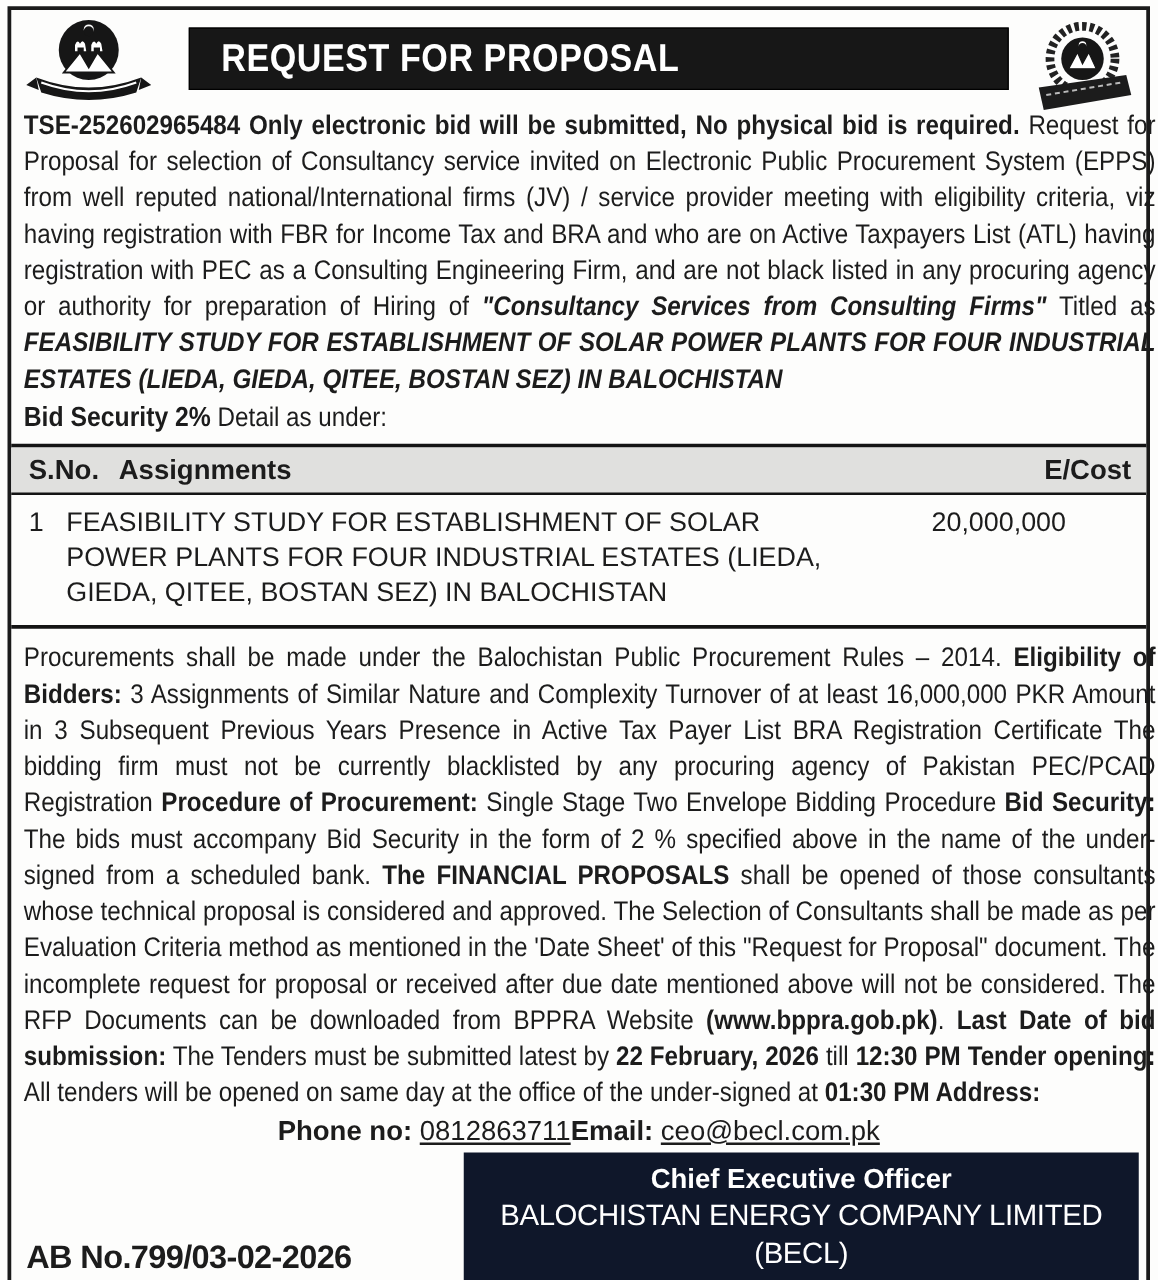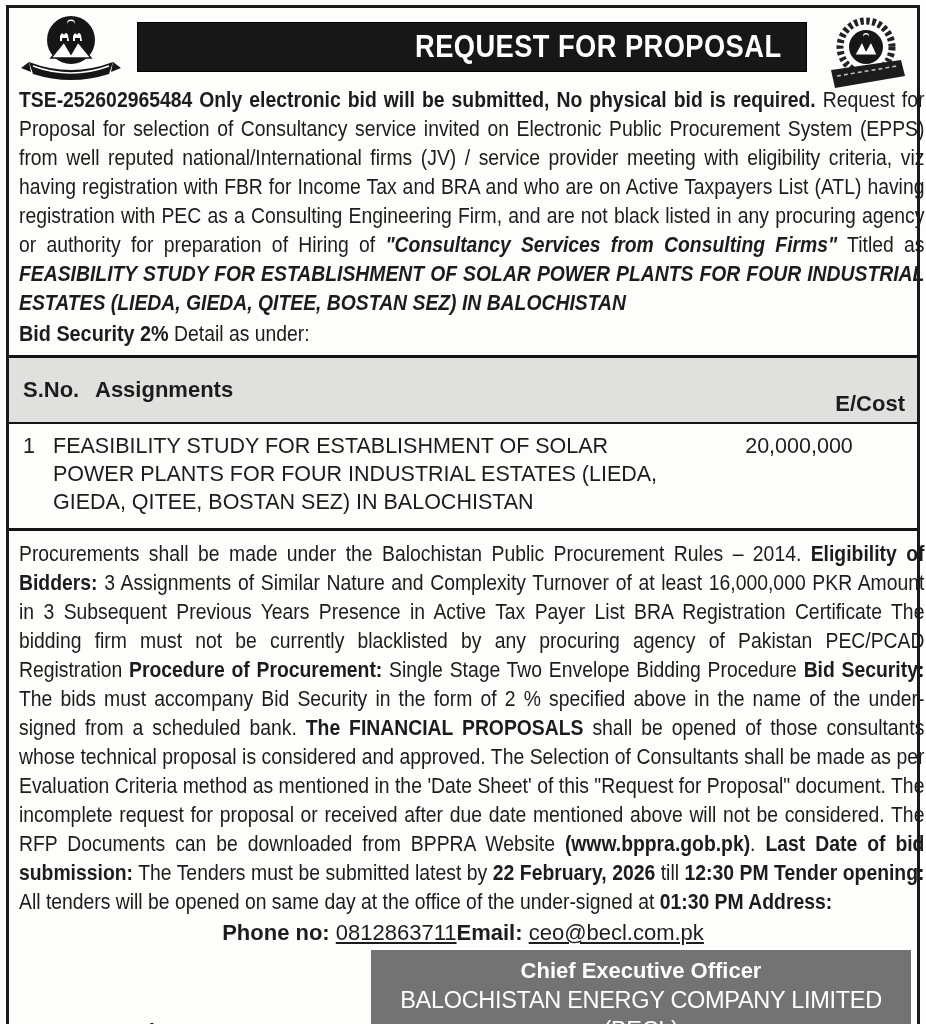--- a/index.html
+++ b/index.html
@@ -9,22 +9,22 @@
     -webkit-font-smoothing:antialiased;
   }
   .ad-frame{
     margin:5px 6px 0 6px;border:3px solid #1a1a1a;background:#fdfdfc;
     display:flex;flex-direction:column;
   }
   
   .hdr{display:flex;align-items:flex-start;padding:6px 8px 0 10px;height:72px;}
   .logo{flex:0 0 auto;}
   .title-bar{
-    flex:1 1 auto;margin:8px 16px 0 14px;height:48px;background:#171717;
-    display:flex;align-items:center;justify-content:flex-end;border:1px solid #000;
+    flex:1 1 auto;margin:8px 16px 0 28px;height:48px;background:#171717;
+    display:flex;align-items:center;justify-content:flex-start;border:1px solid #000;
   }
   .title-bar span{
     color:#fff;font-weight:bold;font-size:31px;letter-spacing:.5px;
     transform:scaleX(.88);white-space:nowrap;
   }
   
   .cond-wrap{padding:0 10px;overflow:visible;}
   .cond{
     width:1006px;transform:scaleX(.9);transform-origin:0 0;
     font-size:21.5px;line-height:29px;text-align:justify;
@@ -35,39 +35,39 @@
   .bid-line{font-size:21.5px;line-height:29px;margin-top:1px;}
   .bid-line .lbl{font-weight:bold;font-size:22px;}
   
   .tbl{margin-top:6px;border-top:3px solid #141414;border-bottom:3px solid #141414;}
   .tbl-head{
     display:flex;background:#e0e0de;border-bottom:2px solid #141414;
     font-weight:bold;font-size:22px;padding:5px 12px 5px 14px;align-items:center;
   }
   .th-sno{flex:0 0 72px;}
   .th-desc{flex:1 1 auto;}
-  .th-cost{flex:0 0 120px;text-align:right;margin-top:28px;}
+  .th-cost{flex:0 0 120px;text-align:right;}
   .tbl-row{display:flex;padding:8px 12px 12px 14px;font-size:21.5px;line-height:28px;}
   .td-sno{flex:0 0 30px;}
   .td-desc{flex:0 0 640px;}
   .td-cost{flex:1 1 auto;text-align:center;}
   
   .contact{
     text-align:center;font-size:22px;line-height:28px;margin:2px 0 4px 0;
   }
   .contact .b{font-weight:bold;text-align:center;}
   .contact .u{text-decoration:underline;}
   
   .signoff{position:relative;height:98px;margin-top:4px;}
   .ab-no{
     position:absolute;left:12px;bottom:4px;font-weight:bold;font-size:26px;
     letter-spacing:-.5px;
   }
   .ceo-box{
-    position:absolute;right:6px;bottom:0;width:532px;background:#737373;color:#fff;
+    position:absolute;right:6px;bottom:0;width:532px;background:#0f172a;color:#fff;
     text-align:center;padding:7px 4px 8px 4px;
   }
   .ceo-box .l1{font-weight:bold;font-size:22px;line-height:28px;}
   .ceo-box .l2{font-weight:normal;font-size:23.5px;line-height:30px;letter-spacing:-.3px;}
   .icon{display:inline-block;line-height:0;}
 </style>
 </head>
 <body>
 
 <div class="ad-frame">

